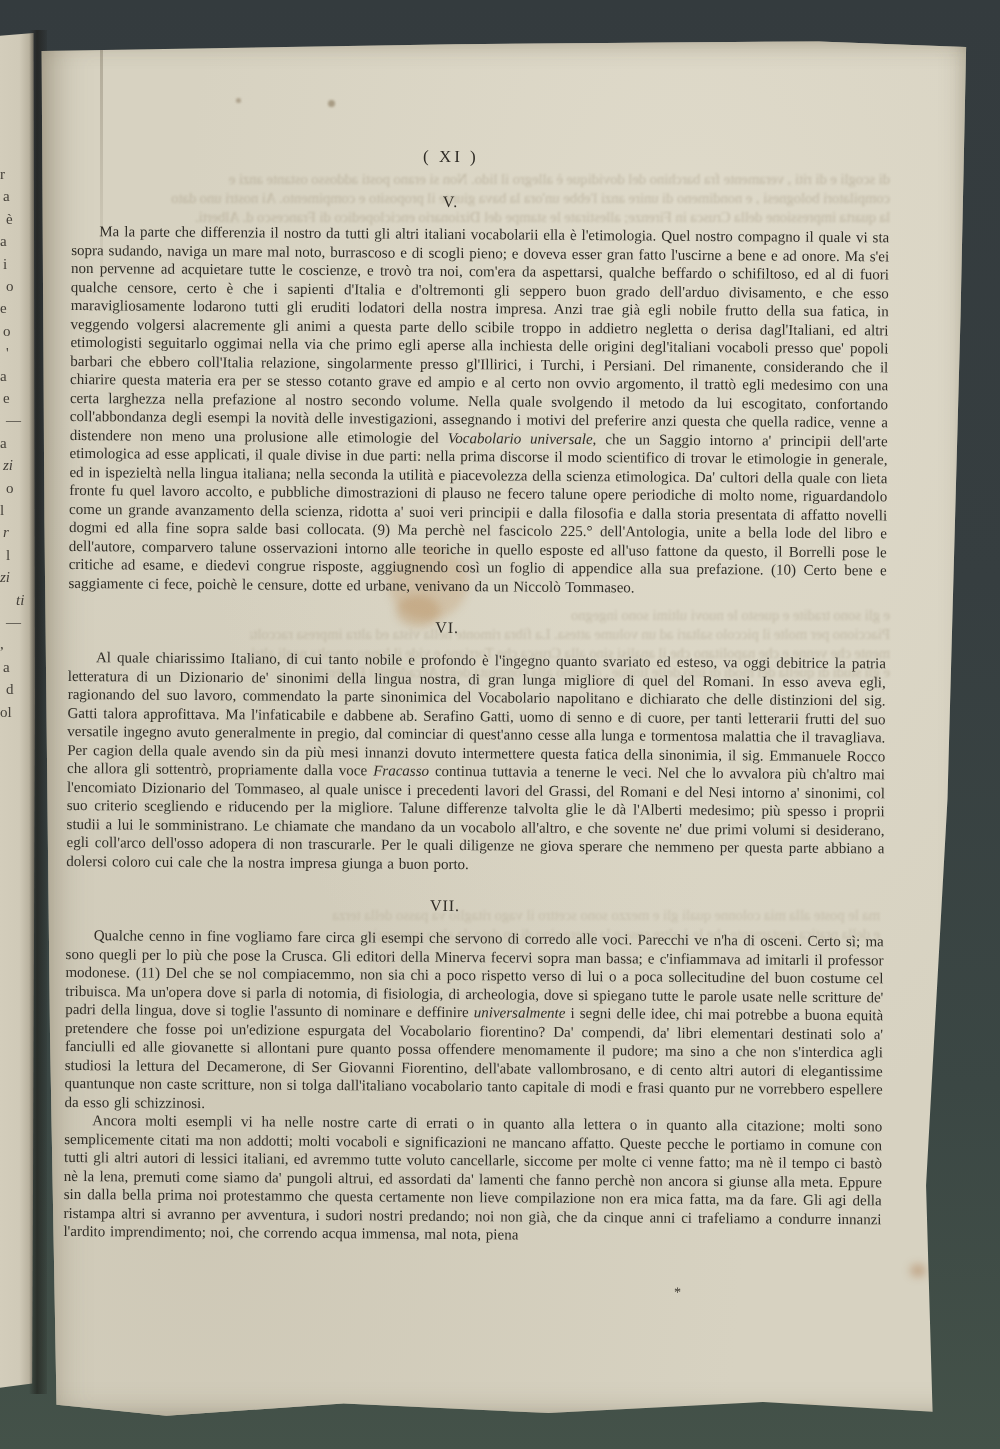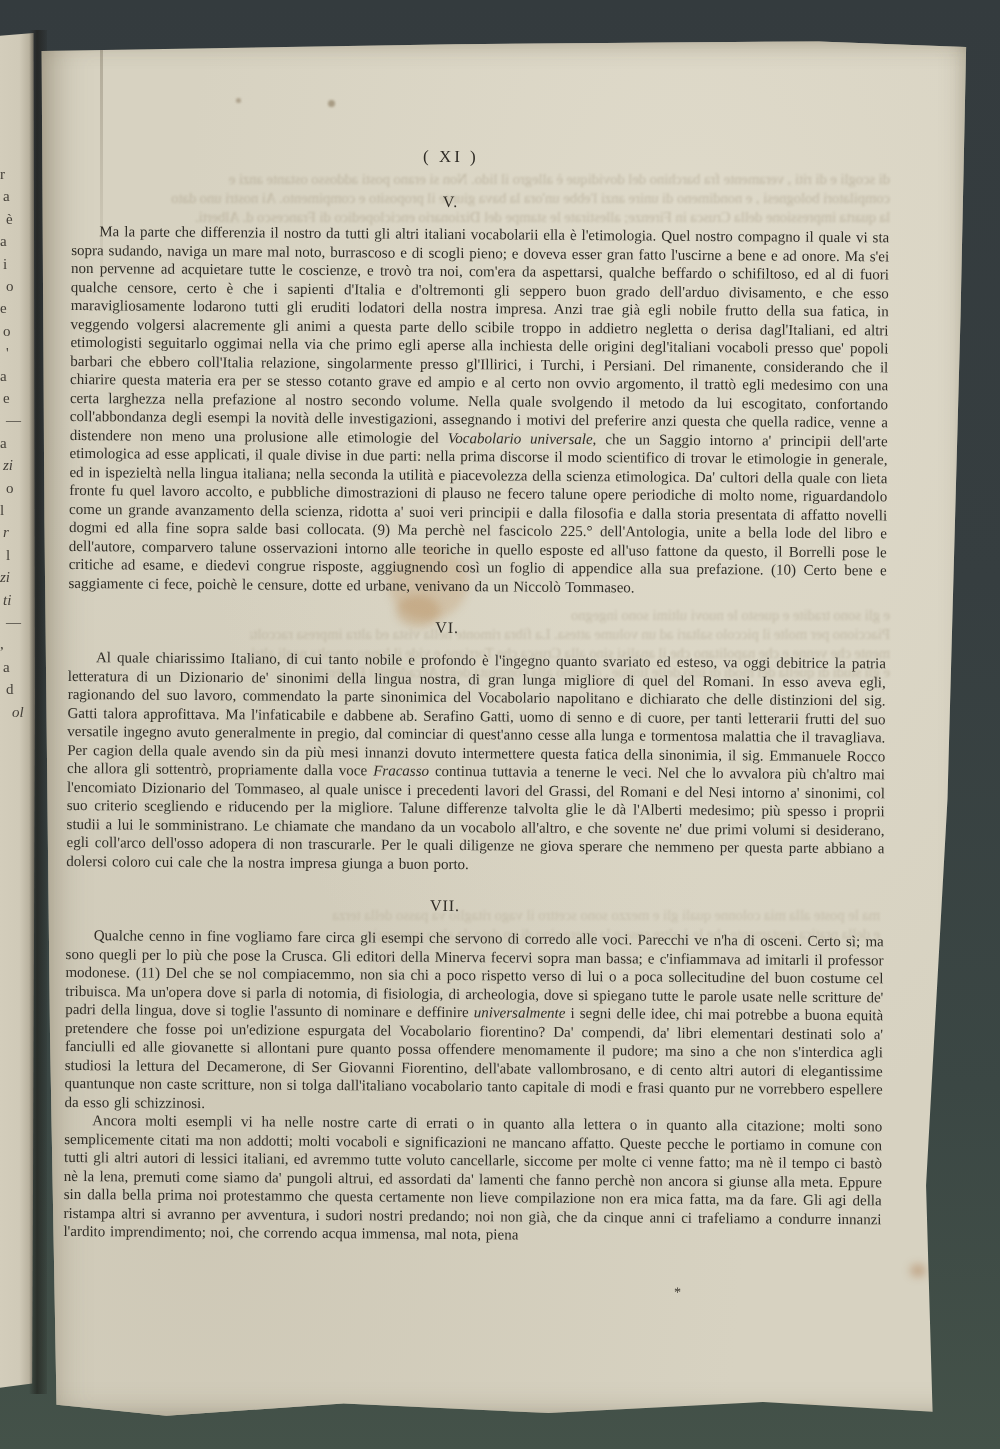--- a/index.html
+++ b/index.html
@@ -96,26 +96,26 @@
       <span class="sliver-glyph" style="top: 335.6px; left: 0px;">a</span>
       <span class="sliver-glyph" style="top: 358px; left: 3px;">e</span>
       <span class="sliver-glyph" style="top: 380.4px; left: 6px;">—</span>
       <span class="sliver-glyph" style="top: 402.8px; left: 0px;">a</span>
       <span class="sliver-glyph it" style="top: 425.2px; left: 3px;">zi</span>
       <span class="sliver-glyph" style="top: 447.6px; left: 6px;">o</span>
       <span class="sliver-glyph" style="top: 470px; left: 0px;">l</span>
       <span class="sliver-glyph it" style="top: 492.4px; left: 3px;">r</span>
       <span class="sliver-glyph" style="top: 514.8px; left: 6px;">l</span>
       <span class="sliver-glyph it" style="top: 537.2px; left: 0px;">zi</span>
-      <span class="sliver-glyph it" style="top: 559.6px; left: 3px; font-style: italic;">ti</span>
+      <span class="sliver-glyph it" style="top: 559.6px; left: 16px; font-style: italic;">ti</span>
       <span class="sliver-glyph" style="top: 582px; left: 6px;">—</span>
       <span class="sliver-glyph" style="top: 604.4px; left: 0px;">,</span>
       <span class="sliver-glyph" style="top: 626.8px; left: 3px;">a</span>
       <span class="sliver-glyph" style="top: 649.2px; left: 6px;">d</span>
-      <span class="sliver-glyph" style="top: 671.6px; left: 12px; font-style: italic;">ol</span>
+      <span class="sliver-glyph" style="top: 671.6px; left: 0px;">ol</span>
     </div>
   <div class="gutter"></div>
 
   <div class="page">
     <div class="crease"></div>
 
     <div class="stain s1"></div>
     <div class="stain s2"></div>
     <div class="stain s3"></div>
     <div class="stain s4"></div>

